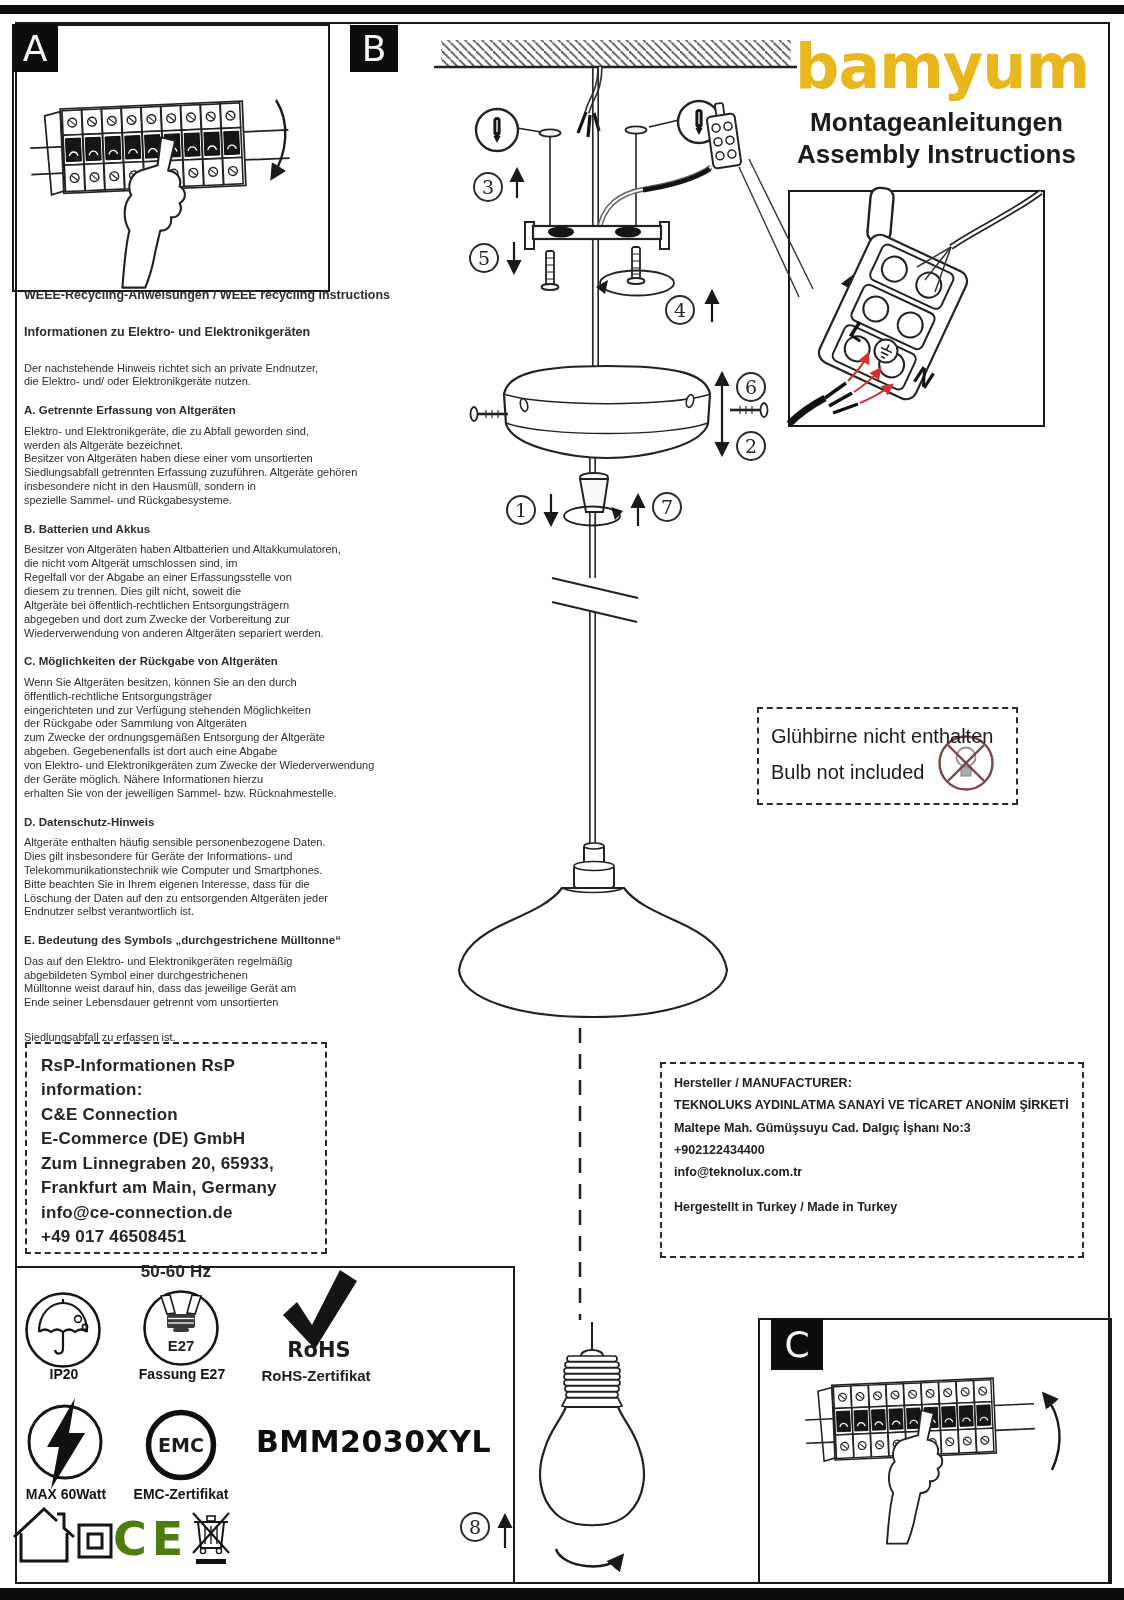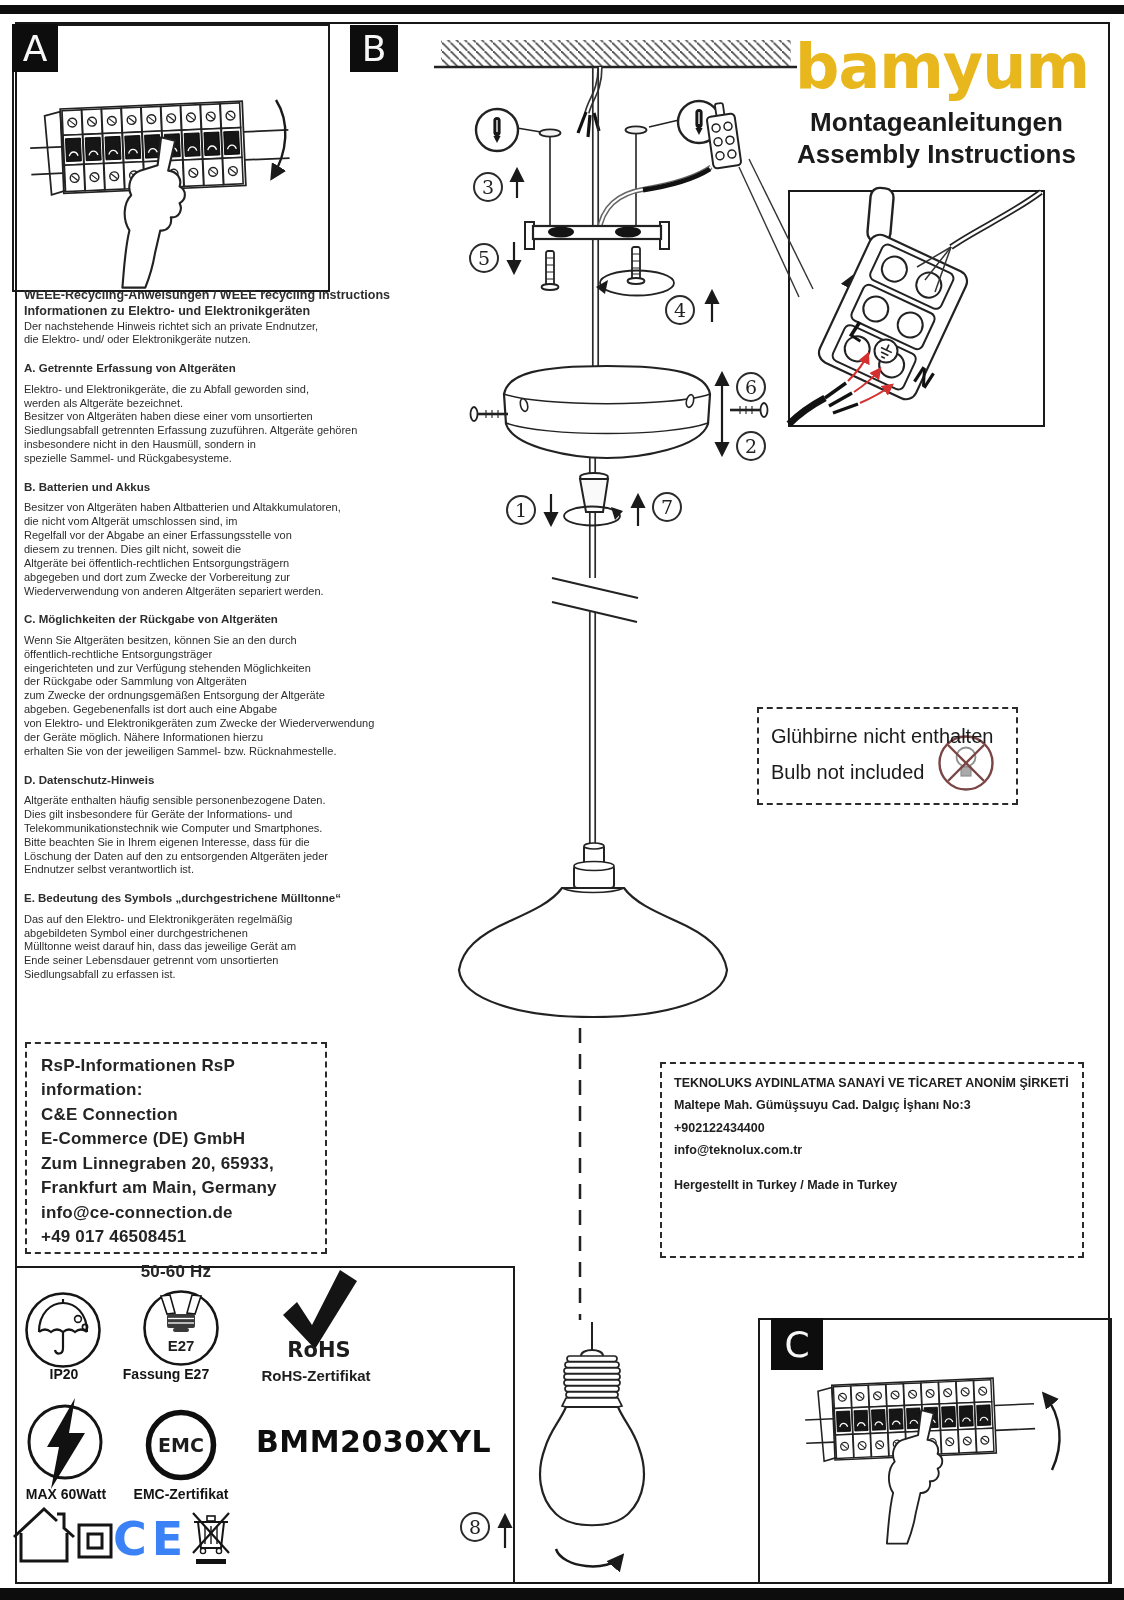--- a/index.html
+++ b/index.html
@@ -16,30 +16,30 @@
         background:#fff;display:flex;align-items:center;justify-content:center;
         font-family:"DejaVu Serif",serif;font-size:19px;color:#222;z-index:3;}
   svg.art{position:absolute;left:0;top:0;z-index:1;}
   .c{text-align:center;}
   .pre{white-space:pre-line;}
   #logo{font-family:"DejaVu Sans",sans-serif;font-weight:800;font-size:62px;letter-spacing:-1px;line-height:1;}
   .brandsub{font-size:26px;font-weight:bold;color:#1b1b1b;line-height:1.1;}
   #weee{font-size:11px;line-height:1.26;color:#2d2d2d;}
   #weee .t{font-weight:bold;font-size:12.5px;}
   #weee .h{font-weight:bold;font-size:11.5px;margin-top:14px;margin-bottom:7px;}
-  #weee .sp{margin-top:0;}
+  #weee .sp{margin-top:21px;}
   #rsp{padding:12px 16px;font-size:17px;font-weight:bold;line-height:1.44;color:#242424;letter-spacing:.2px;}
   #rsp .gap{margin-top:10px;text-align:center;}
   #mfr{padding:10px 14px;font-size:12.5px;font-weight:bold;line-height:1.78;color:#202020;white-space:nowrap;overflow:hidden;}
   #mfr .origin{margin-top:13px;}
   #bnote{font-size:20px;color:#1b1b1b;padding:11px 0 0 14px;line-height:1.8;}
   .iclabel{font-size:14px;font-weight:bold;color:#141414;}
   .rot33{transform:rotate(33deg);font-weight:bold;font-size:25px;color:#111;}
   #model{font-family:"DejaVu Sans",sans-serif;font-weight:800;font-size:30px;letter-spacing:.5px;color:#0e0e0e;}
-  #cemark{font-family:"DejaVu Sans",sans-serif;font-weight:800;font-size:46px;letter-spacing:5px;color:#3b82f6;}
+  #cemark{font-family:"DejaVu Sans",sans-serif;font-weight:800;font-size:46px;letter-spacing:5px;color:#4d7c0f;}
 </style>
 </head>
 <body>
 
 <div id="page">
 
   <div class="bar" style="left:0;top:5px;width:1124px;height:9px;"></div>
   <div class="frame" style="left:15px;top:22px;width:1091px;height:1558px;"></div>
   <div class="bar" style="left:0;top:1588px;width:1124px;height:12px;"></div>
 
@@ -148,29 +148,30 @@
     <div>C&amp;E Connection</div>
     <div>E-Commerce (DE) GmbH</div>
     <div>Zum Linnegraben 20, 65933,</div>
     <div>Frankfurt am Main, Germany</div>
     <div>info@ce-connection.de</div>
     <div>+49 017 46508451</div>
     <div class="gap">50-60 Hz</div>
   </div>
 
   <div class="abs" id="mfr" style="left:660px;top:1062px;width:424px;box-sizing:border-box;">
+    <div>Hersteller / MANUFACTURER:</div>
     <div>TEKNOLUKS AYDINLATMA SANAYİ VE TİCARET ANONİM ŞİRKETİ</div>
     <div>Maltepe Mah. Gümüşsuyu Cad. Dalgıç İşhanı No:3</div>
     <div>+902122434400</div>
     <div>info@teknolux.com.tr</div>
     <div class="origin">Hergestellt in Turkey / Made in Turkey</div>
   </div>
 
   <div class="abs c iclabel" style="left:27px;top:1366px;width:74px;">IP20</div>
-  <div class="abs c iclabel" style="left:106px;top:1366px;width:120px;">Fassung E27</div>
+  <div class="abs c iclabel" style="left:122px;top:1366px;width:120px;">Fassung E27</div>
   <div class="abs c" style="left:157px;top:1337px;width:48px;font-size:15px;font-weight:bold;">E27</div>
   <div class="abs c" style="left:282px;top:1338px;width:74px;font-size:21px;font-weight:800;font-family:'DejaVu Sans',sans-serif;">RoHS</div>
   <div class="abs c" style="left:256px;top:1367px;width:120px;font-size:15px;font-weight:bold;">RoHS-Zertifikat</div>
   <div class="abs c iclabel" style="left:12px;top:1486px;width:108px;">MAX 60Watt</div>
   <div class="abs c" style="left:154px;top:1434px;width:54px;font-size:19px;font-weight:800;font-family:'DejaVu Sans',sans-serif;">EMC</div>
   <div class="abs c iclabel" style="left:118px;top:1486px;width:126px;">EMC-Zertifikat</div>
   <div class="abs" id="model" style="left:256px;top:1424px;width:260px;">BMM2030XYL</div>
   <div class="abs" id="cemark" style="left:113px;top:1512px;width:90px;">CE</div>
 
   <svg class="art" width="1124" height="1600" viewBox="0 0 1124 1600">

